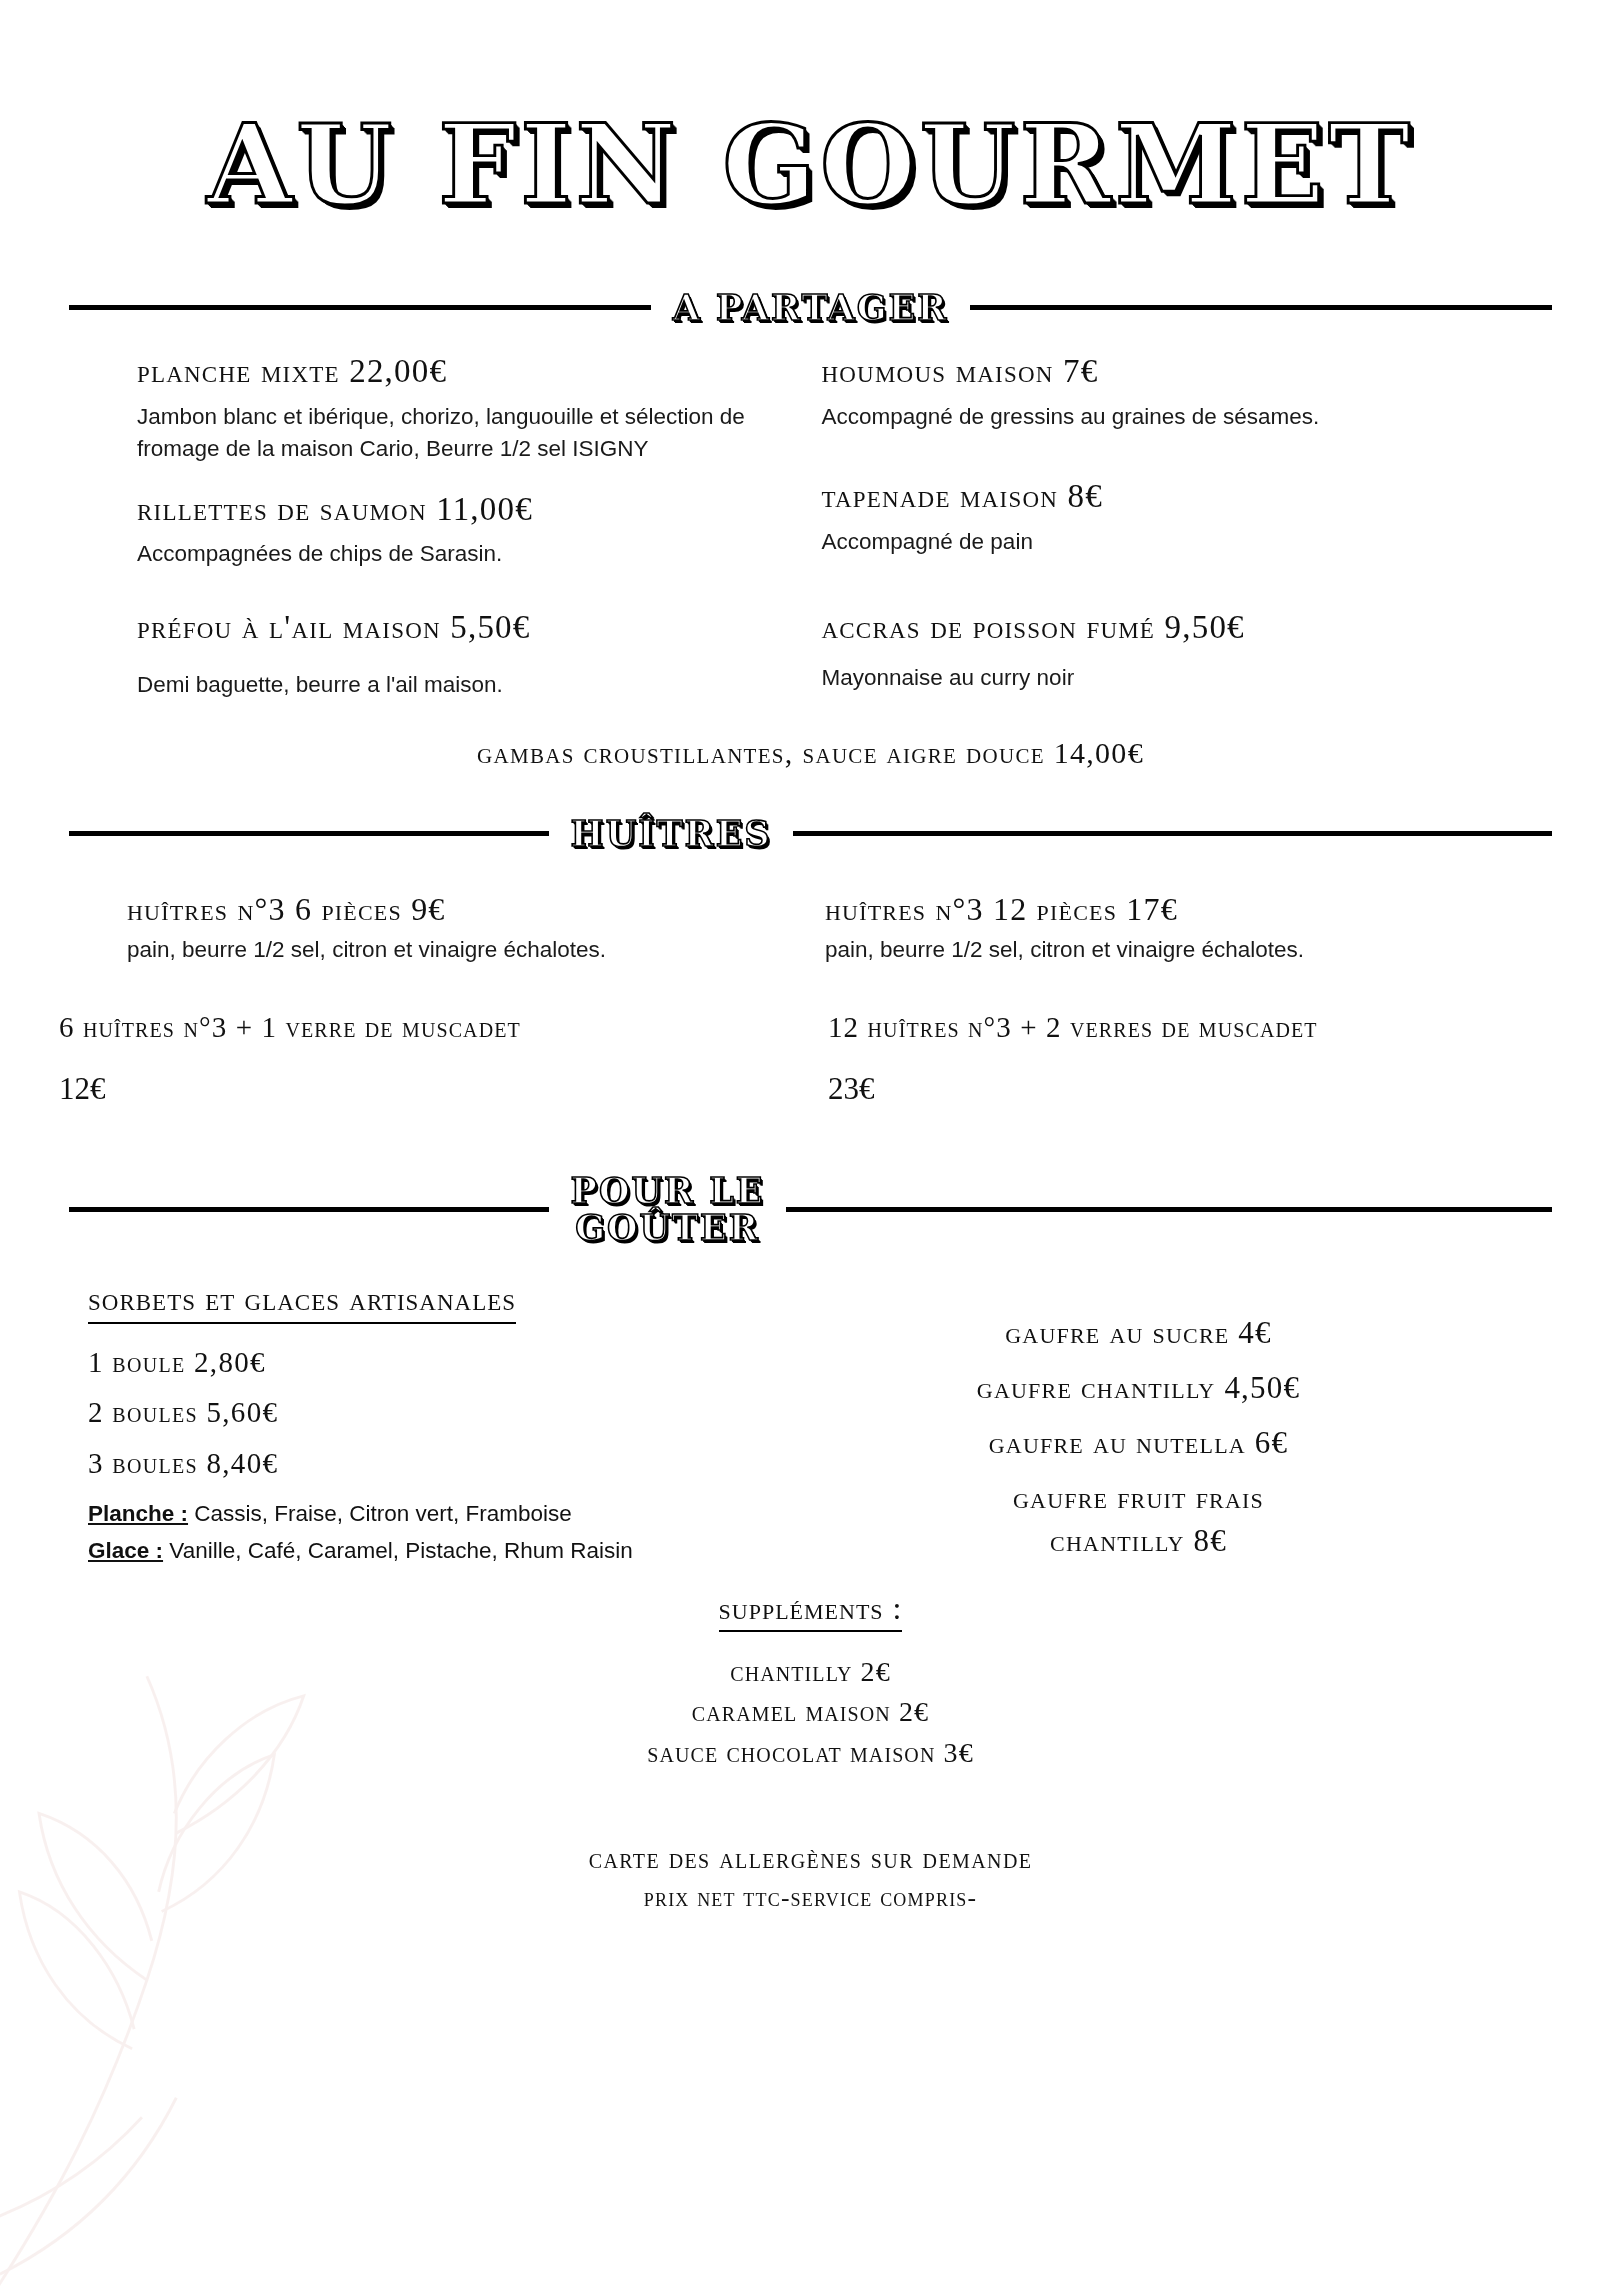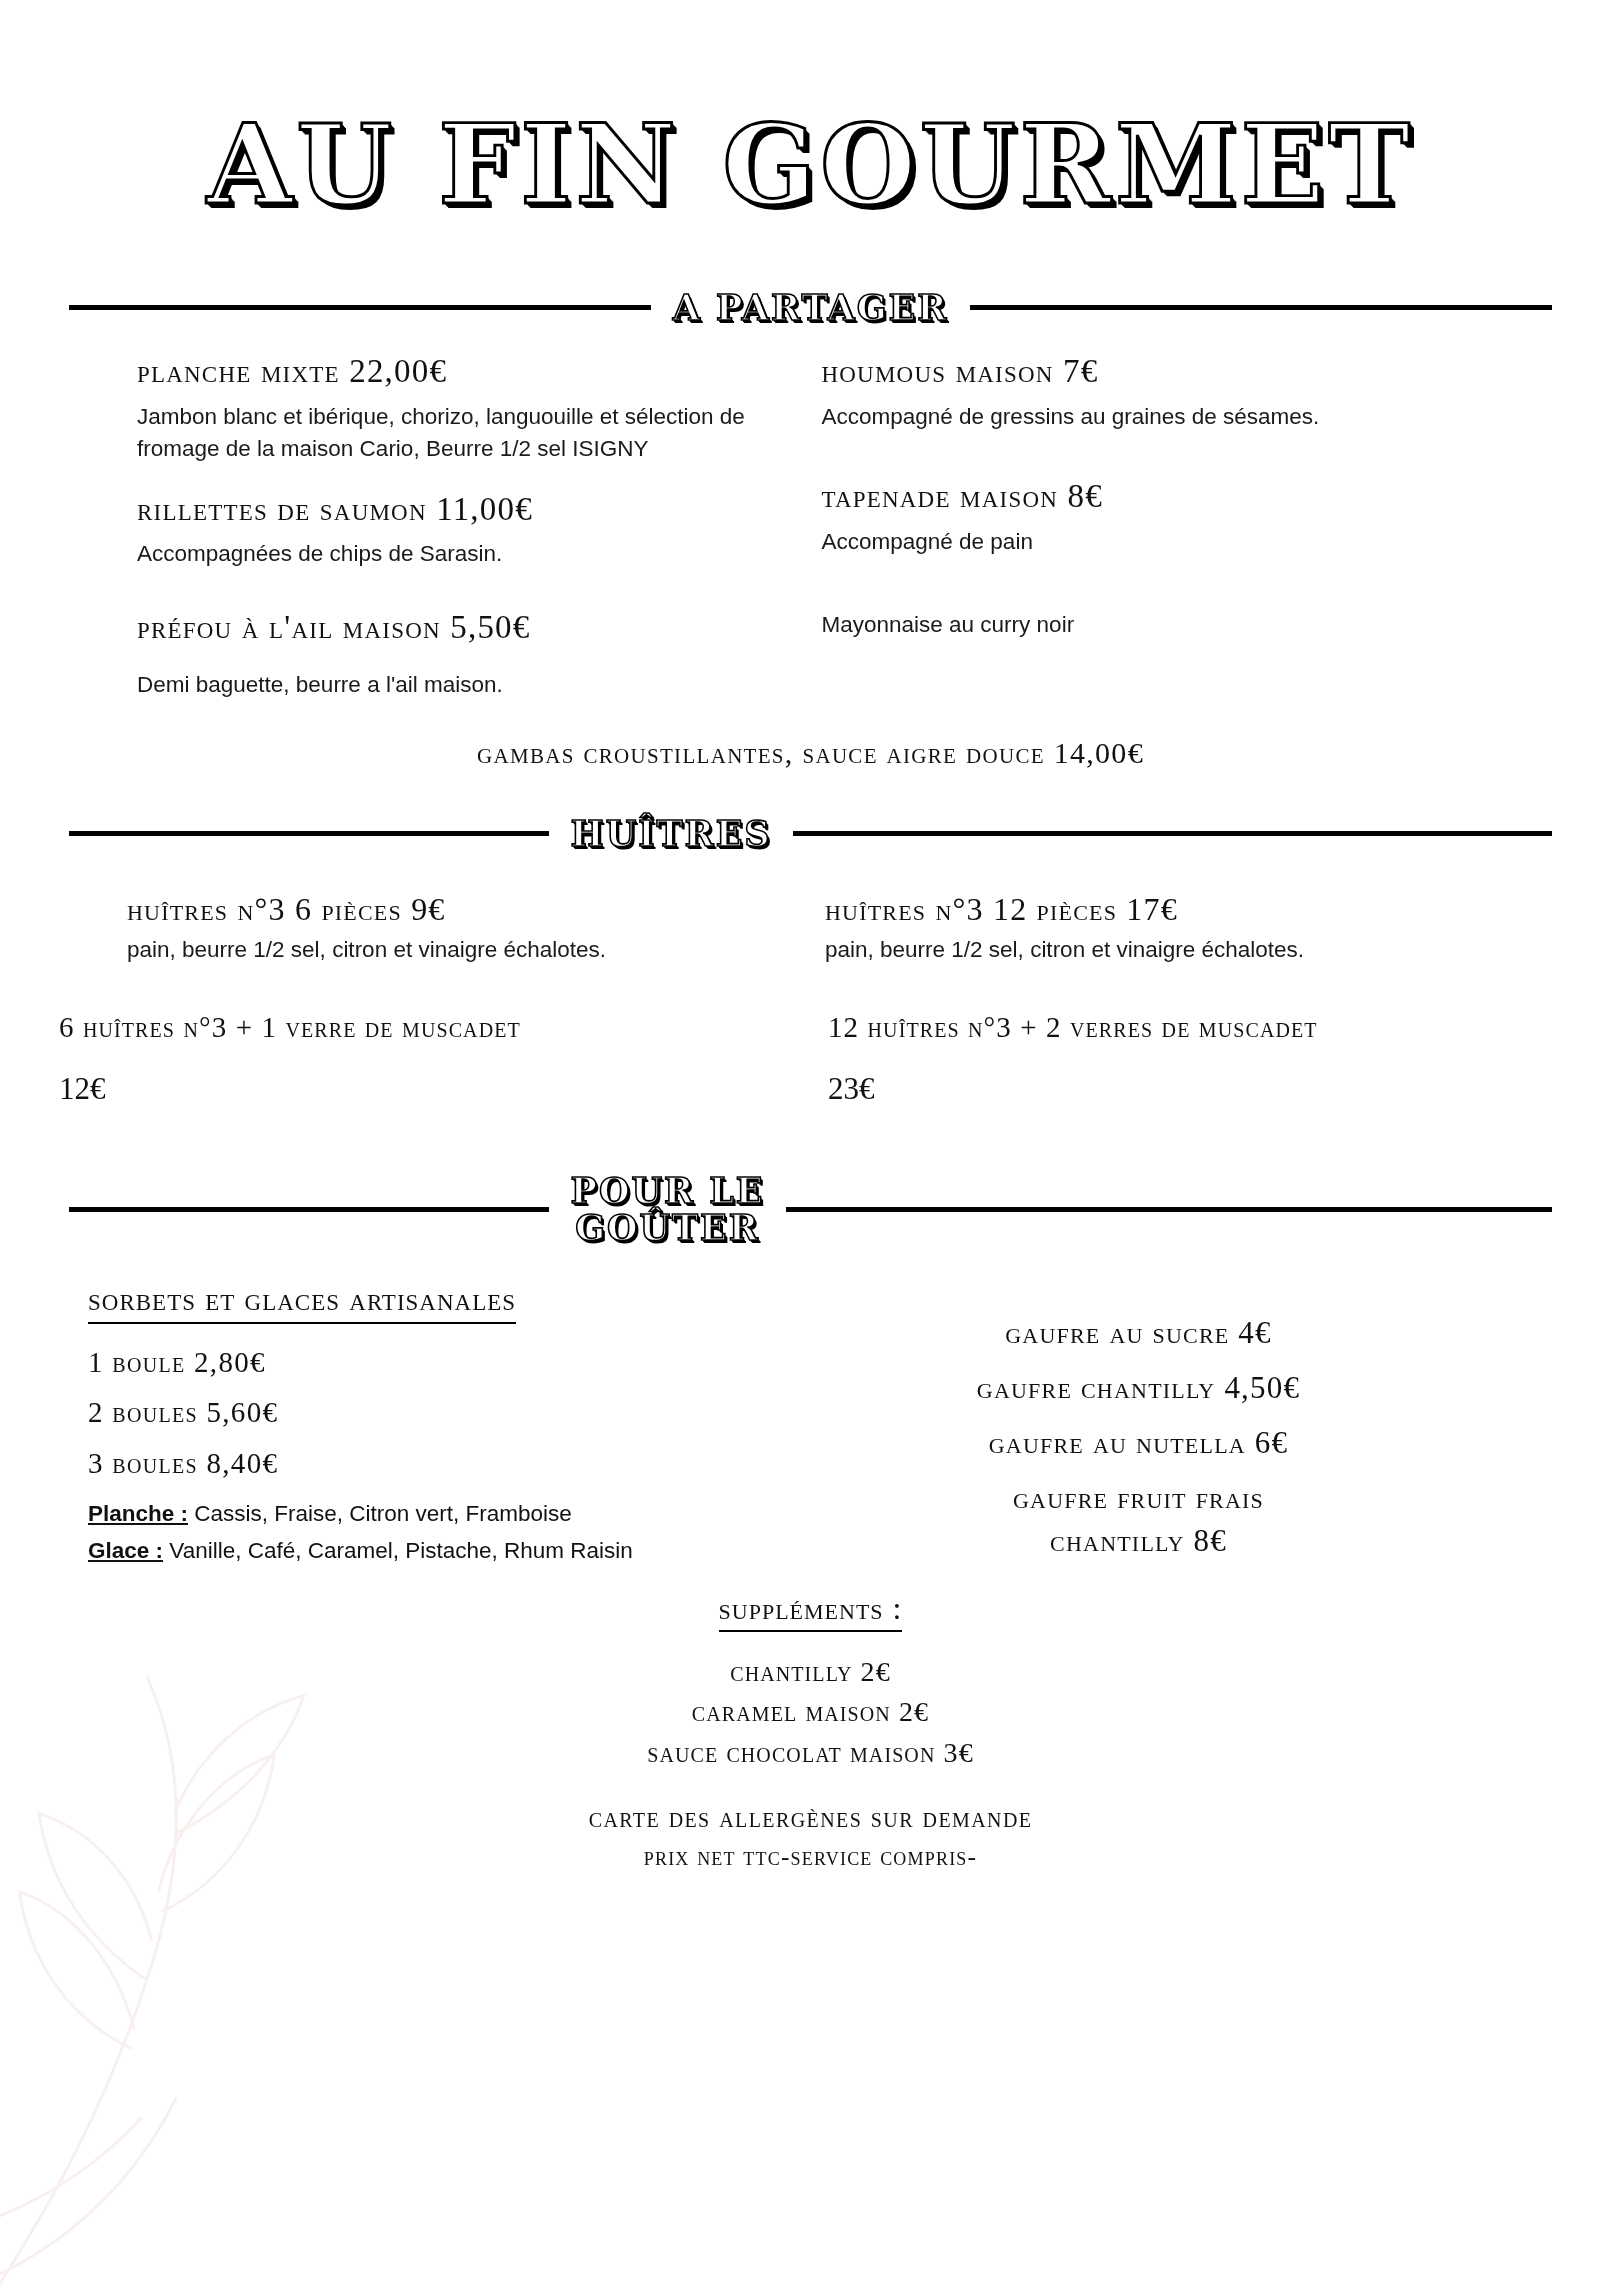--- a/index.html
+++ b/index.html
@@ -207,21 +207,21 @@
   .supp-line {
     font-size: 28px;
     letter-spacing: 1.1px;
     font-variant: small-caps;
     text-transform: lowercase;
     line-height: 1.45;
   }
 
   .footer {
     text-align: center;
-    margin-top: 28px;
+    margin-top: 69px;
     font-family: Liberation Serif, serif;
   }
   .footer .f1 {
     font-size: 29px;
     letter-spacing: 1.4px;
     font-variant: small-caps;
     text-transform: lowercase;
   }
   .footer .f2 {
     font-size: 25.5px;
@@ -275,20 +275,21 @@
     <div class="col-right">
       <div class="cell">
         <div class="item-name">Houmous maison 7€</div>
         <div class="item-desc">Accompagné de gressins au graines de sésames.</div>
       </div>
       <div class="cell" style="margin-top:45px;">
         <div class="item-name">Tapenade maison 8€</div>
         <div class="item-desc">Accompagné de pain</div>
       </div>
       <div class="cell" style="margin-top:51px;">
+        <div class="item-name">Accras de poisson fumé 9,50€</div>
         <div class="item-desc" style="margin-top:15.7px;">Mayonnaise au curry noir</div>
       </div>
     </div>
   </div>
 
   <div class="gambas">gambas croustillantes, sauce aigre douce 14,00€</div>
 
   <div class="section-head" style="margin-top:45px;">
     <span class="rule short"></span>
     <span class="section-title">HUÎTRES</span>

